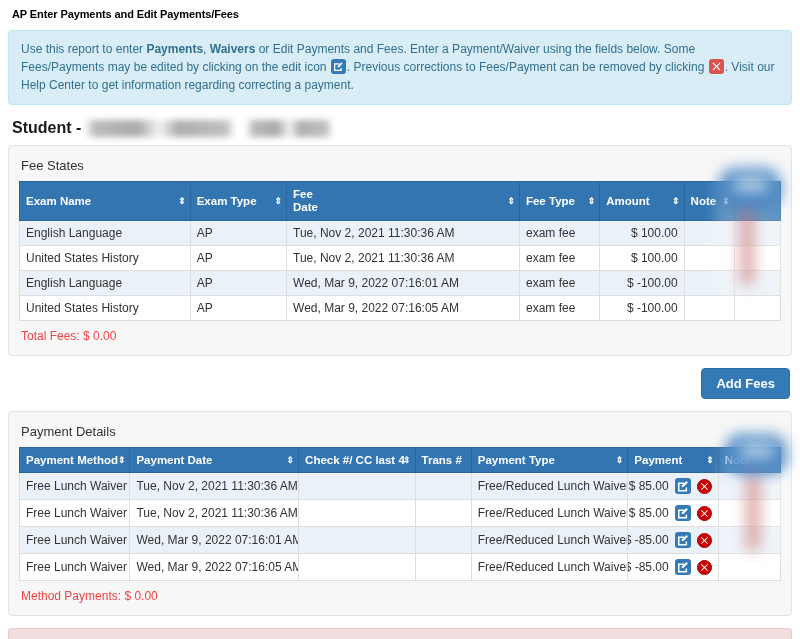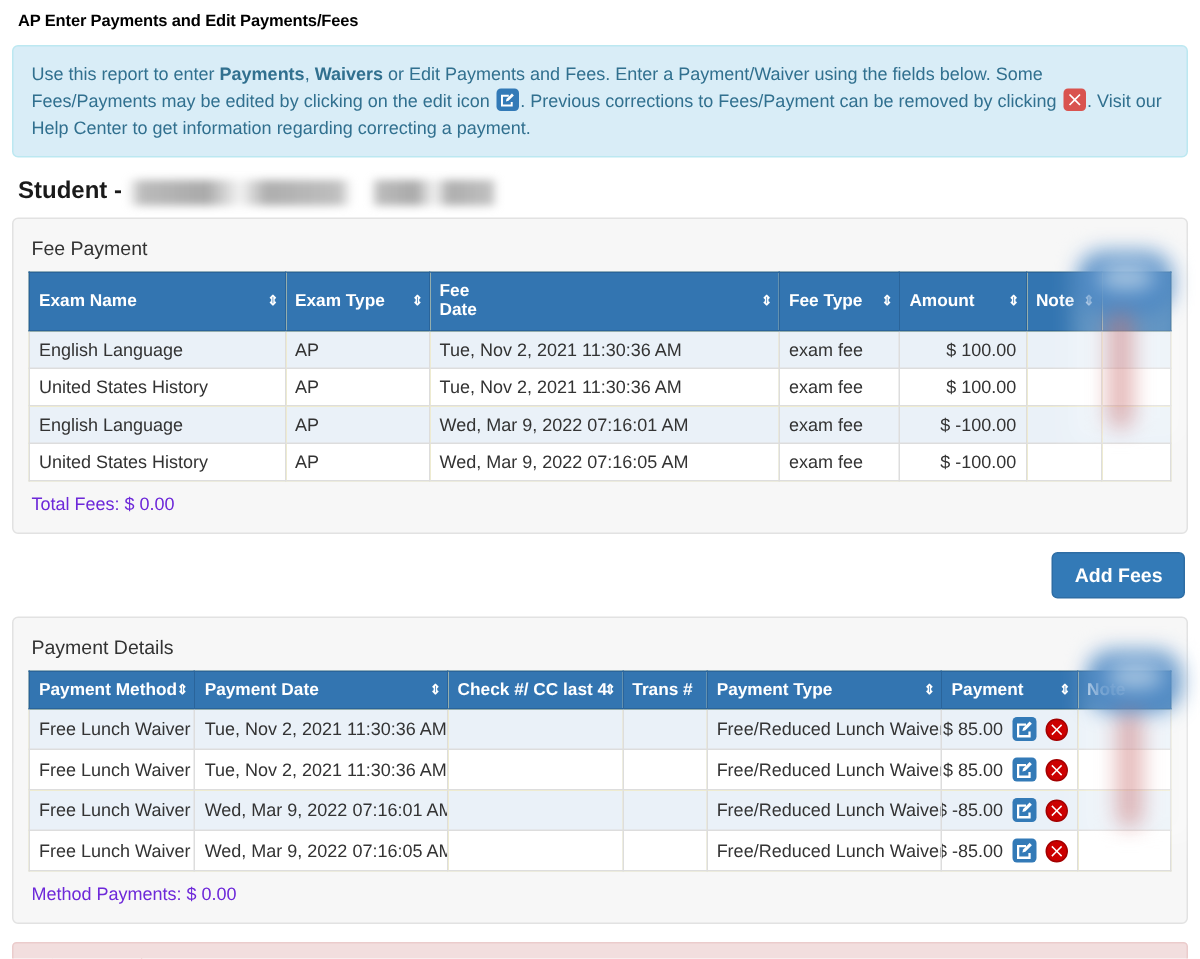--- a/index.html
+++ b/index.html
@@ -89,21 +89,21 @@
   .panel-title {
     font-size: 13px;
     color: #333333;
     margin: 2px 0 8px 2px;
   }
 
   
   table.grid {
     width: 100%;
     border-collapse: collapse;
-    background: #fef9c3;
+    background: #f9a8d4;
     table-layout: fixed;
   }
   table.grid thead th {
     background: #3375b1;
     color: #ffffff;
     font-size: 11.5px;
     font-weight: bold;
     text-align: left;
     padding: 6px 6px;
     border: 1px solid #2a649a;
@@ -150,21 +150,21 @@
     border: 1px solid #a30000; cursor: pointer;
   }
   .ico-edit svg, .ico-del svg { display: block; position: absolute; top: 0; left: 0; }
 
   .payment-cell { display: flex; align-items: center; justify-content: flex-end; }
   .payment-cell .amt { flex: 0 0 auto; padding-left: 40px; }
 
   
   .total-line {
     font-size: 12px;
-    color: #6d28d9;
+    color: #ef4444;
     padding: 8px 2px 6px 2px;
   }
 
   
   .btn-row { text-align: right; padding: 0 2px 12px 0; }
   .btn-primary {
     display: inline-block;
     background: #337ab7;
     border: 1px solid #2e6da4;
     color: #ffffff;
@@ -232,21 +232,21 @@
         </svg></span><span>. Visit our Help Center to get information regarding correcting a payment.</span>
   </div>
 
   <div class="student-line">
     <span>Student -</span>
     <span class="redacted name"></span>
     <span class="redacted id"></span>
   </div>
 
   <div class="panel">
-    <div class="panel-title">Fee Payment</div>
+    <div class="panel-title">Fee States</div>
 
     <table class="grid">
       <colgroup>
         <col style="width:170px">
           <col style="width:96px">
           <col style="width:232px">
         <col style="width:80px">
           <col style="width:84px">
           <col style="width:50px">
           <col style="width:46px">

